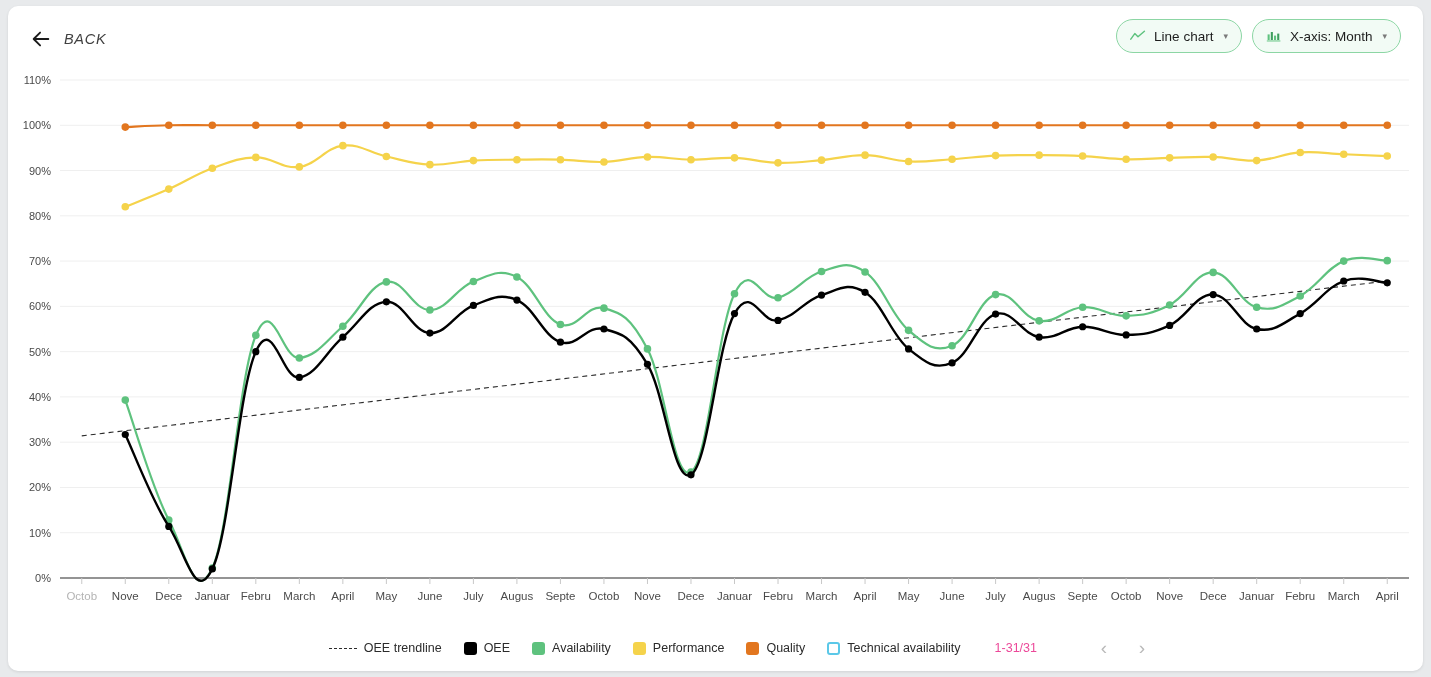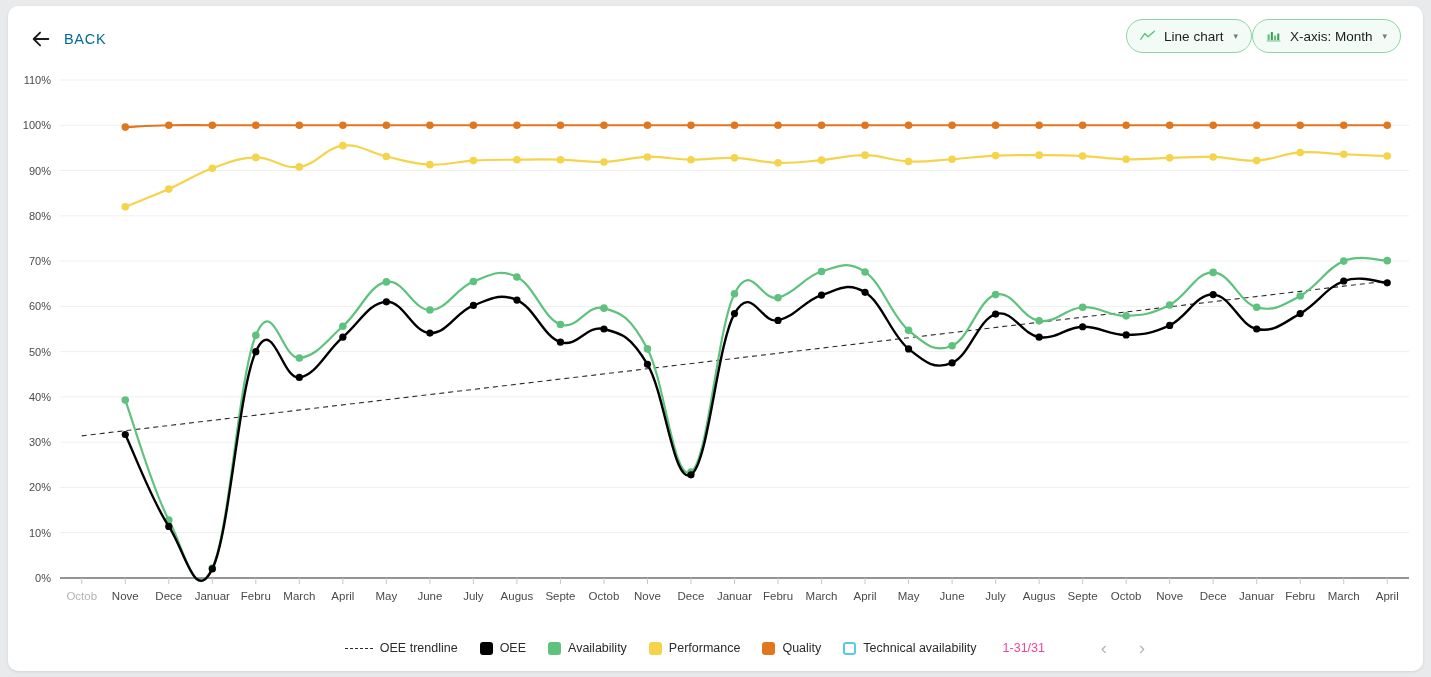--- a/index.html
+++ b/index.html
@@ -45,28 +45,30 @@
     cursor: pointer;
     user-select: none;
   }
   .back-arrow {
     width: 22px; height: 22px;
     display: block;
   }
   .back-label {
     font-size: 14.5px;
     letter-spacing: 0.7px;
-    color: #0369a1;
+    color: #404040;
     font-weight: 400;
+    font-style: italic;
   }
   .header-actions {
     position: absolute;
     right: 22px;
     top: 13px;
     display: flex;
+    gap: 10px;
     justify-content: center;
   }
   .pill {
     display: flex;
     align-items: center;
     gap: 8px;
     height: 32px;
     padding: 0 13px 0 13px;
     border: 1px solid #8cd6a4;
     border-radius: 17px;
@@ -117,21 +119,21 @@
     position: absolute;
     left: 0;
     bottom: 8px;
     width: 1167px;
     height: 30px;
     display: flex;
     align-items: center;
     justify-content: flex-end;
     padding-right: 16px;
     box-sizing: border-box;
-    gap: 4px;
+    gap: 12px;
   }
   .legend-item {
     display: flex;
     align-items: center;
     gap: 7px;
     margin-right: 22px;
     cursor: pointer;
     user-select: none;
     font-size: 12.5px;
     color: #2b2b2b;

